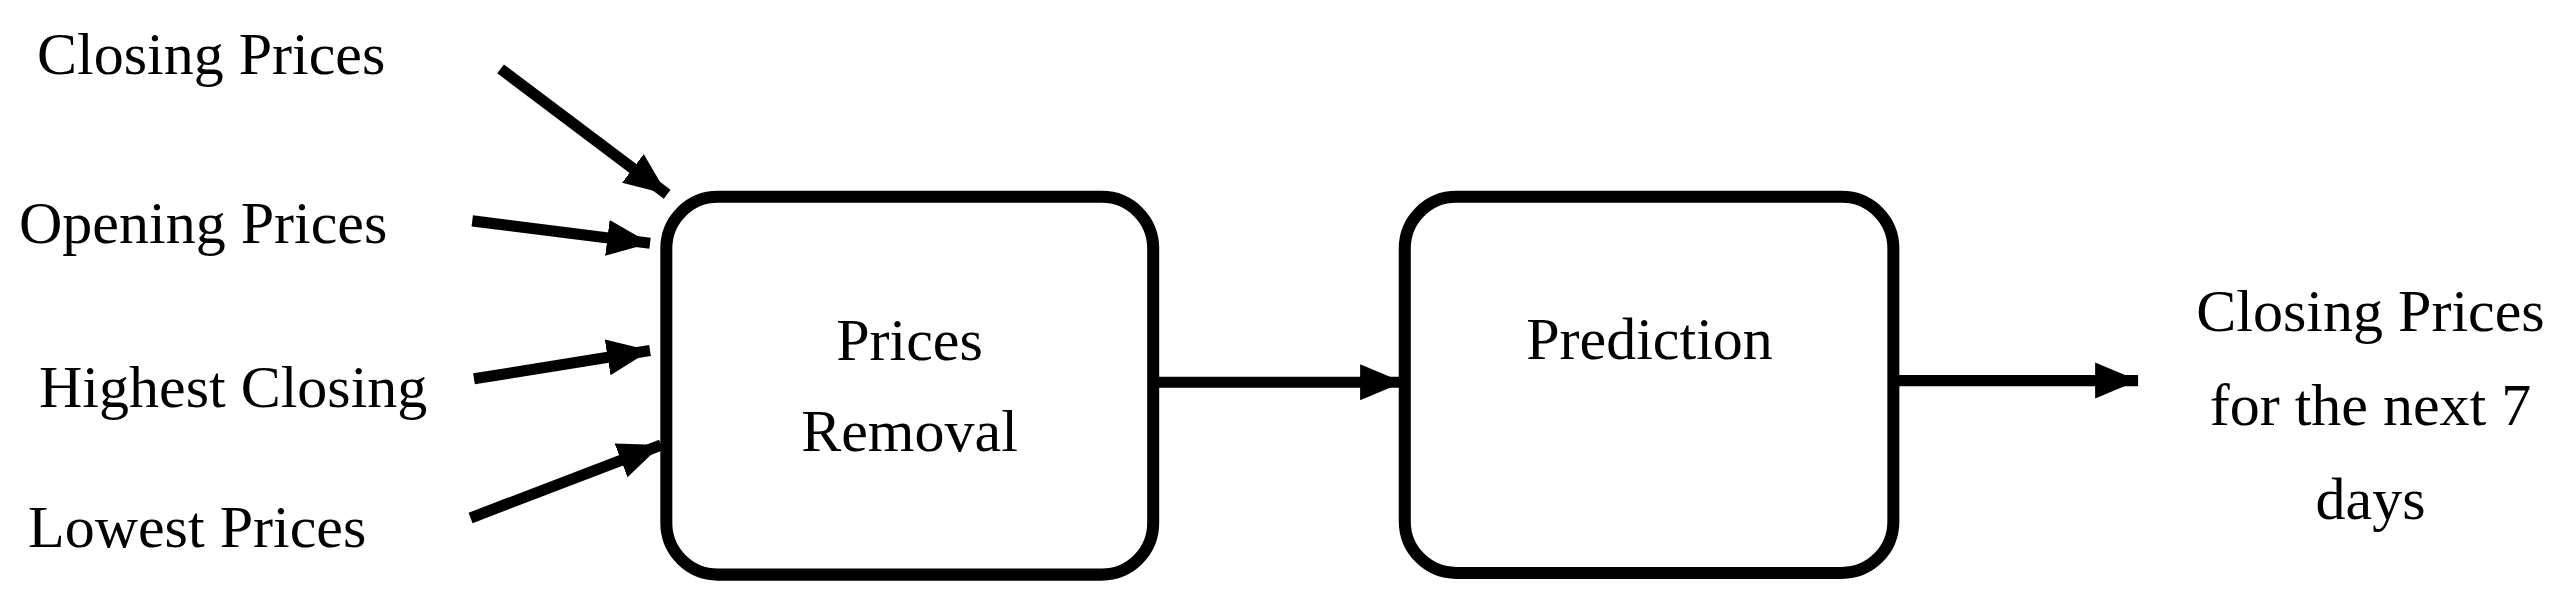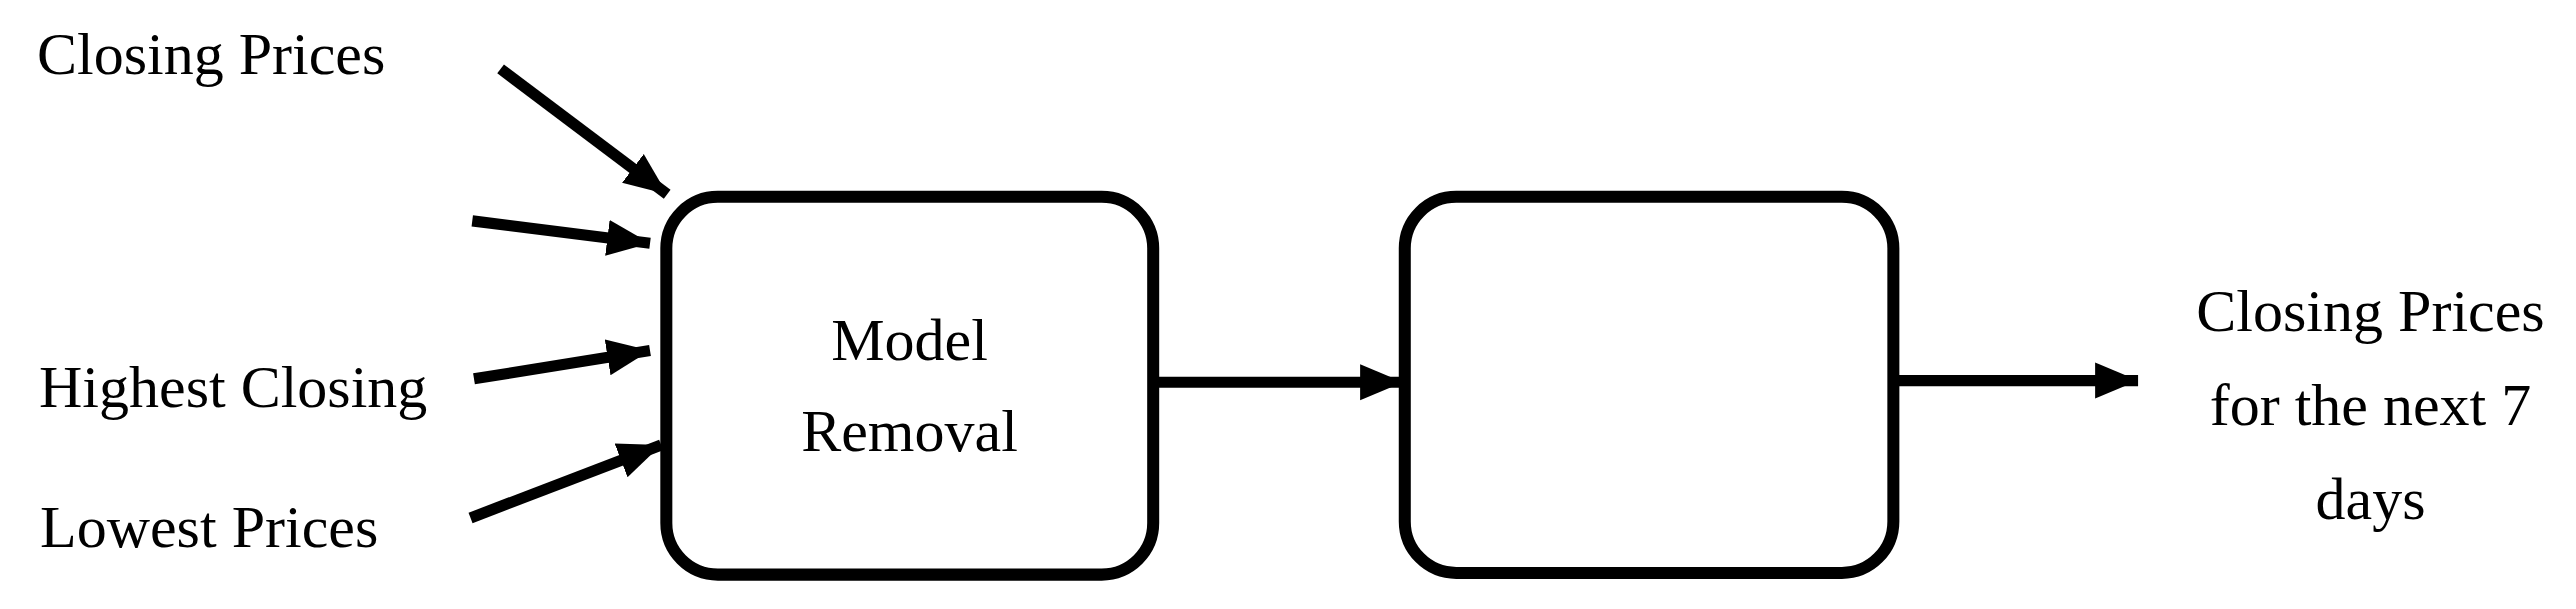--- a/index.html
+++ b/index.html
@@ -21,21 +21,21 @@
     position:absolute; font-size:60px; line-height:91px; text-align:center;
   }
   .out-label {
     position:absolute; font-size:60px; line-height:94px; text-align:center;
   }
   .tline { display:block; white-space:nowrap; }
   
   .lbl-closing  { left:37px;  top:22px;  }
   .lbl-opening  { left:19px;  top:191px; }
   .lbl-highest  { left:39px;  top:355px; }
-  .lbl-lowest   { left:40px;  top:495px; }
+  .lbl-lowest   { left:28px;  top:495px; }
   .box1-label   { left:666px;  top:295px; width:487px; }
   .box2-label   { left:1405px; top:294px; width:489px; }
   .output-label { left:2147px; top:264px; width:447px; }
 </style>
 </head>
 <body>
 
 <div class="stage">
 
   <svg class="flow-svg" width="2576" height="610" viewBox="0 0 3000 710">
@@ -51,29 +51,31 @@
     <line class="arrow" x1="548" y1="603" x2="770" y2="518" marker-end="url(#arrowhead)"></line>
 
     <line class="arrow" x1="1343" y1="445" x2="1634" y2="445" marker-end="url(#arrowhead)"></line>
     <line class="arrow" x1="2205" y1="443" x2="2490" y2="443" marker-end="url(#arrowhead)"></line>
 
     <rect class="node-box" x="776" y="229" width="567" height="440" rx="60" ry="60"></rect>
     <rect class="node-box" x="1636" y="229" width="569" height="438" rx="60" ry="60"></rect>
   </svg>
 
   <div class="in-label lbl-closing">Closing Prices</div>
+  <div class="in-label lbl-opening">Opening Prices</div>
   <div class="in-label lbl-highest">Highest Closing</div>
   <div class="in-label lbl-lowest">Lowest Prices</div>
 
   <div class="box-label box1-label">
-    <span class="tline">Model</span>
+    <span class="tline">Prices</span>
     <span class="tline">Removal</span>
   </div>
 
   <div class="box-label box2-label">
+    <span class="tline">Prediction</span>
   </div>
 
   <div class="out-label output-label">
     <span class="tline">Closing Prices</span>
     <span class="tline">for the next 7</span>
     <span class="tline">days</span>
   </div>
 
 </div>
 

